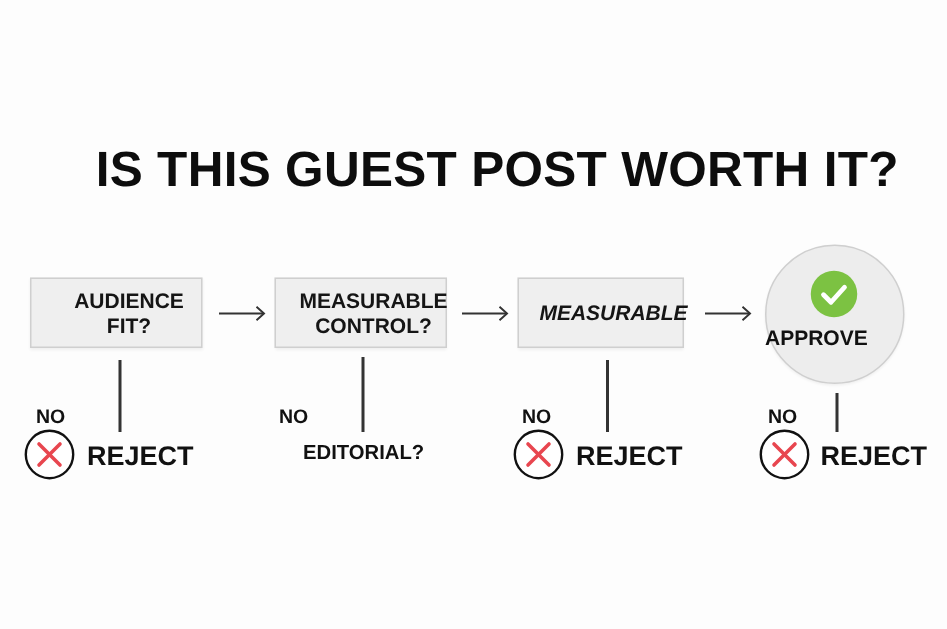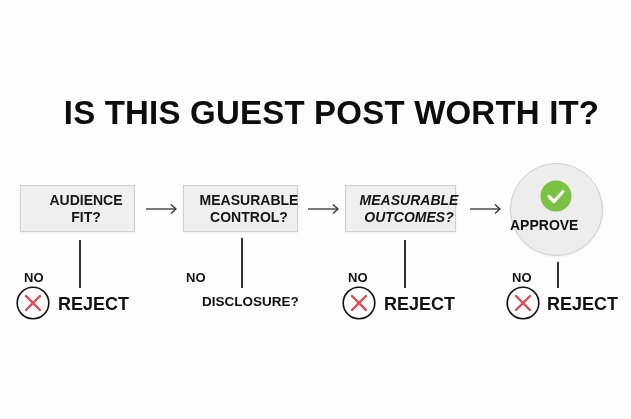--- a/index.html
+++ b/index.html
@@ -134,21 +134,20 @@
 </div>
 
 <svg class="arrow" style="left:308px; top:203px; height:12px; width:32px;" viewBox="0 0 32 12">
   <line x1="0" y1="6" x2="30" y2="6" stroke="#333" stroke-width="1.3"></line>
   <polyline points="25,1.5 30,6 25,10.5" fill="none" stroke="#333" stroke-width="1.3"></polyline>
 </svg>
 
 <div class="box" style="left:345px; width:111px;font-style:italic;">
   <div>
     <div>MEASURABLE</div>
-    <div>OUTCOMES?</div>
   </div>
 </div>
 
 <svg class="arrow" style="left:470px; top:203px; height:12px; width:32px;" viewBox="0 0 32 12">
   <line x1="0" y1="6" x2="30" y2="6" stroke="#333" stroke-width="1.3"></line>
   <polyline points="25,1.5 30,6 25,10.5" fill="none" stroke="#333" stroke-width="1.3"></polyline>
 </svg>
 
 <div class="approve-circle"></div>
 <svg class="check-icon" viewBox="0 0 32 32">
@@ -161,21 +160,21 @@
 <div class="no-label" style="left:24px; top:270px;">NO</div>
 <svg class="x-icon" style="left:16px; top:286px;" viewBox="0 0 34 34">
   <circle cx="17" cy="17" r="15.8" fill="#ffffff" stroke="#111" stroke-width="1.6"></circle>
   <line x1="10" y1="10" x2="24" y2="24" stroke="#e8464f" stroke-width="2.4" stroke-linecap="round"></line>
   <line x1="24" y1="10" x2="10" y2="24" stroke="#e8464f" stroke-width="2.4" stroke-linecap="round"></line>
 </svg>
 <div class="reject-label" style="left:58px; top:294px;">REJECT</div>
 
 <div class="vline" style="left:241px; top:238px; height:50px;"></div>
 <div class="no-label" style="left:186px; top:270px;">NO</div>
-<div class="disclosure-label" style="left:202px; top:294px;">DISCLOSURE?</div>
+<div class="disclosure-label" style="left:202px; top:294px;">EDITORIAL?</div>
 
 <div class="vline" style="left:404px; top:240px; height:48px;"></div>
 <div class="no-label" style="left:348px; top:270px;">NO</div>
 <svg class="x-icon" style="left:342px; top:286px;" viewBox="0 0 34 34">
   <circle cx="17" cy="17" r="15.8" fill="#ffffff" stroke="#111" stroke-width="1.6"></circle>
   <line x1="10" y1="10" x2="24" y2="24" stroke="#e8464f" stroke-width="2.4" stroke-linecap="round"></line>
   <line x1="24" y1="10" x2="10" y2="24" stroke="#e8464f" stroke-width="2.4" stroke-linecap="round"></line>
 </svg>
 <div class="reject-label" style="left:384px; top:294px;">REJECT</div>
 

